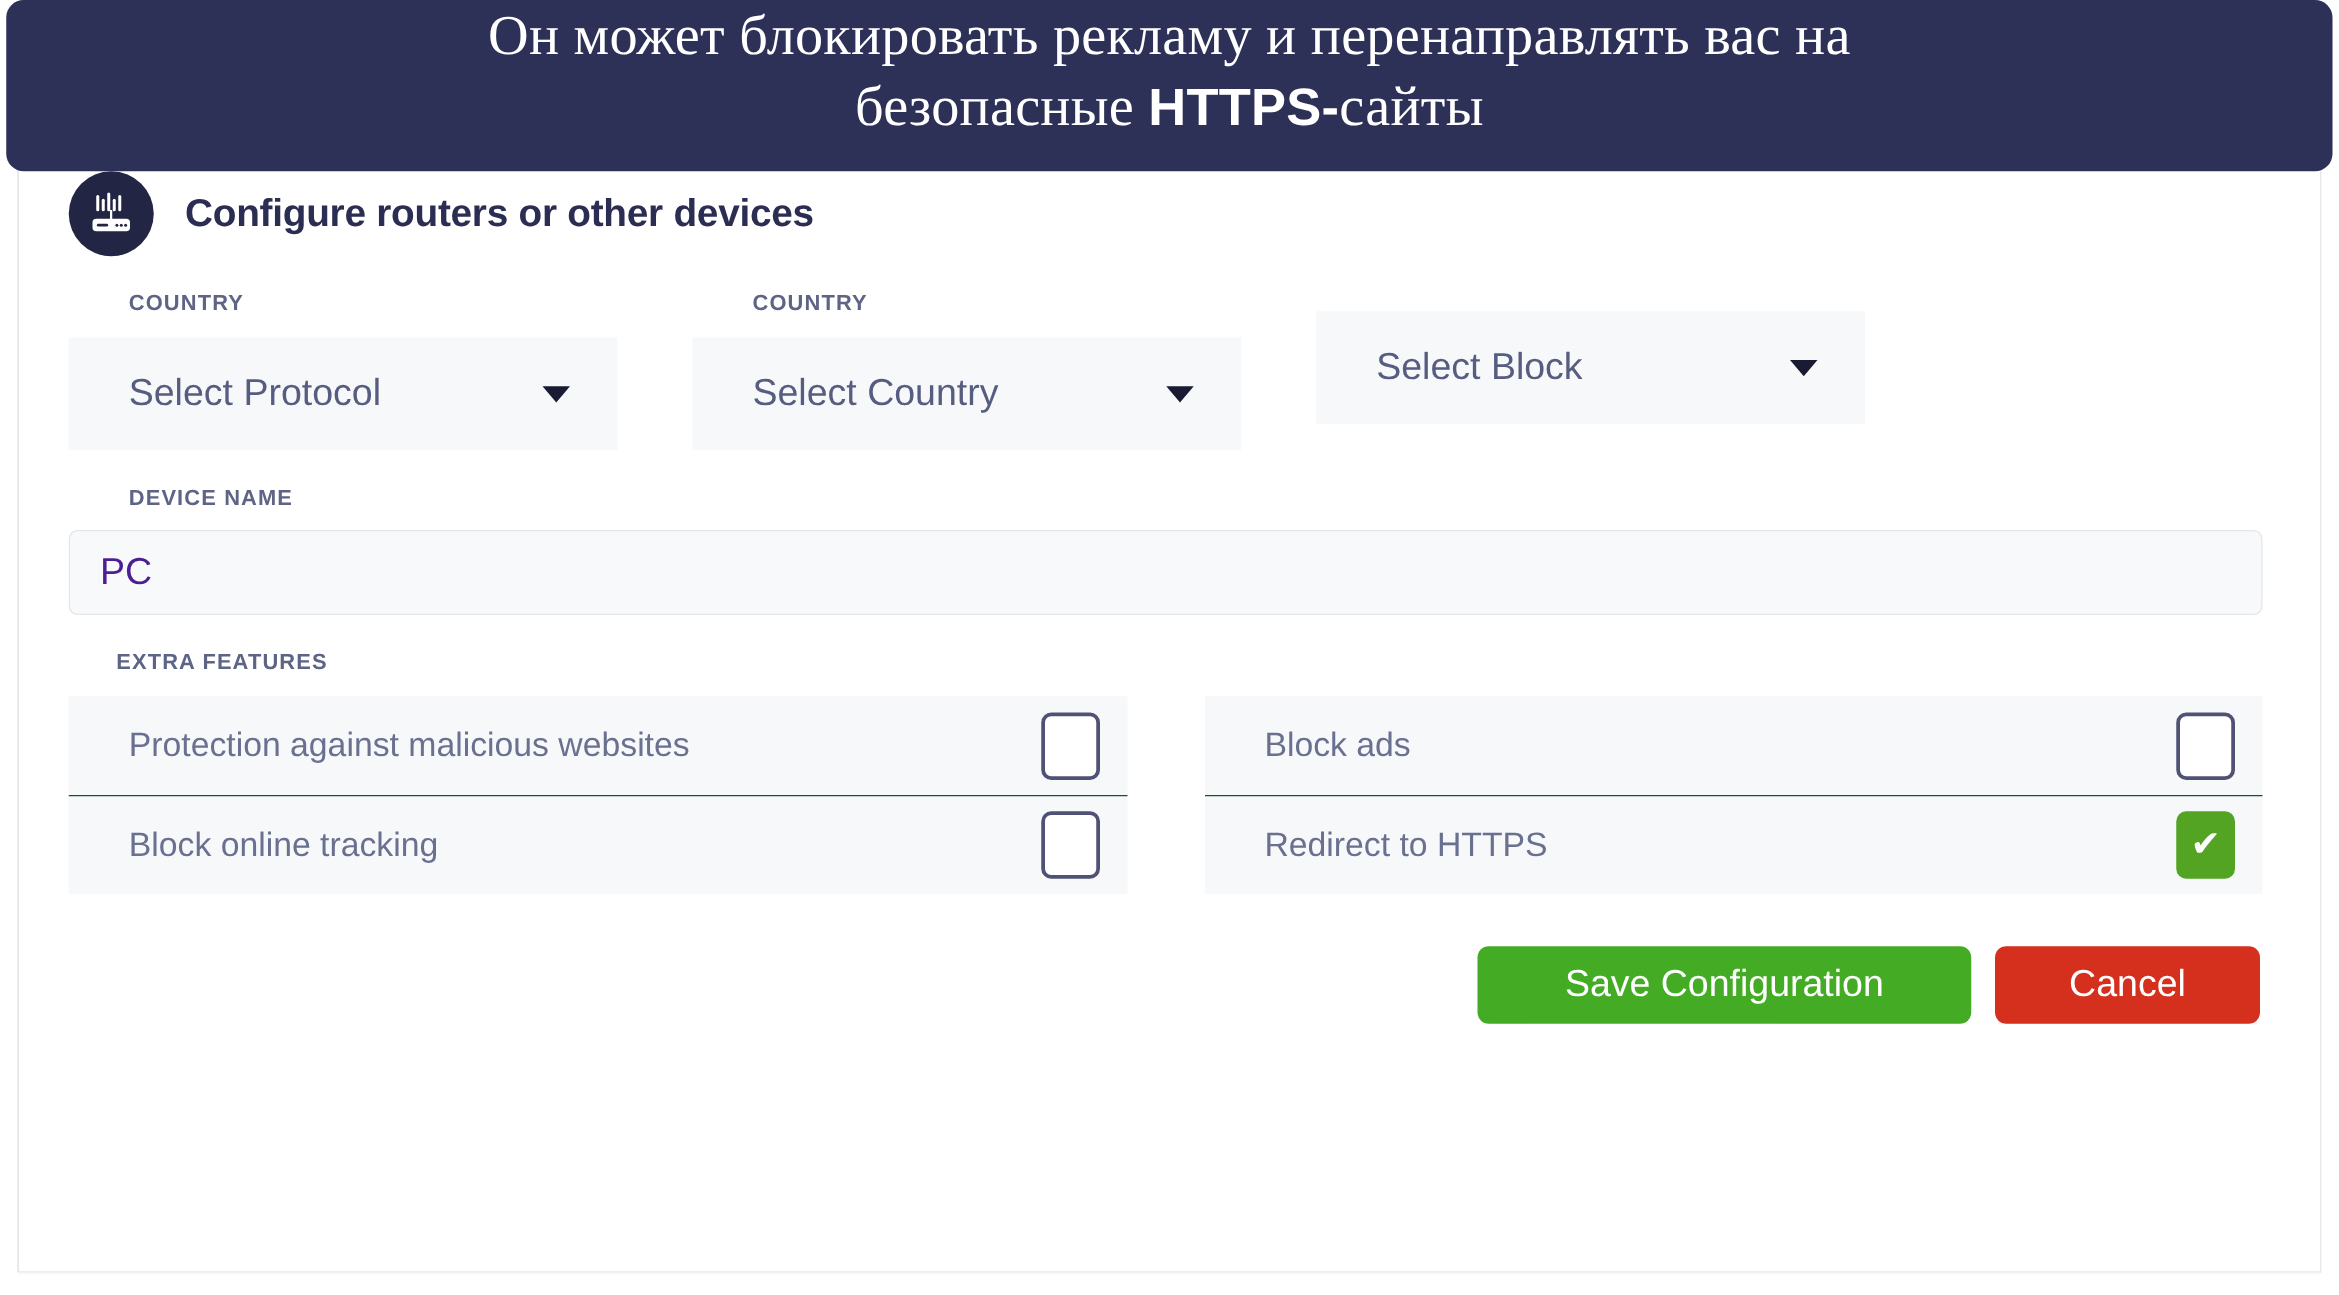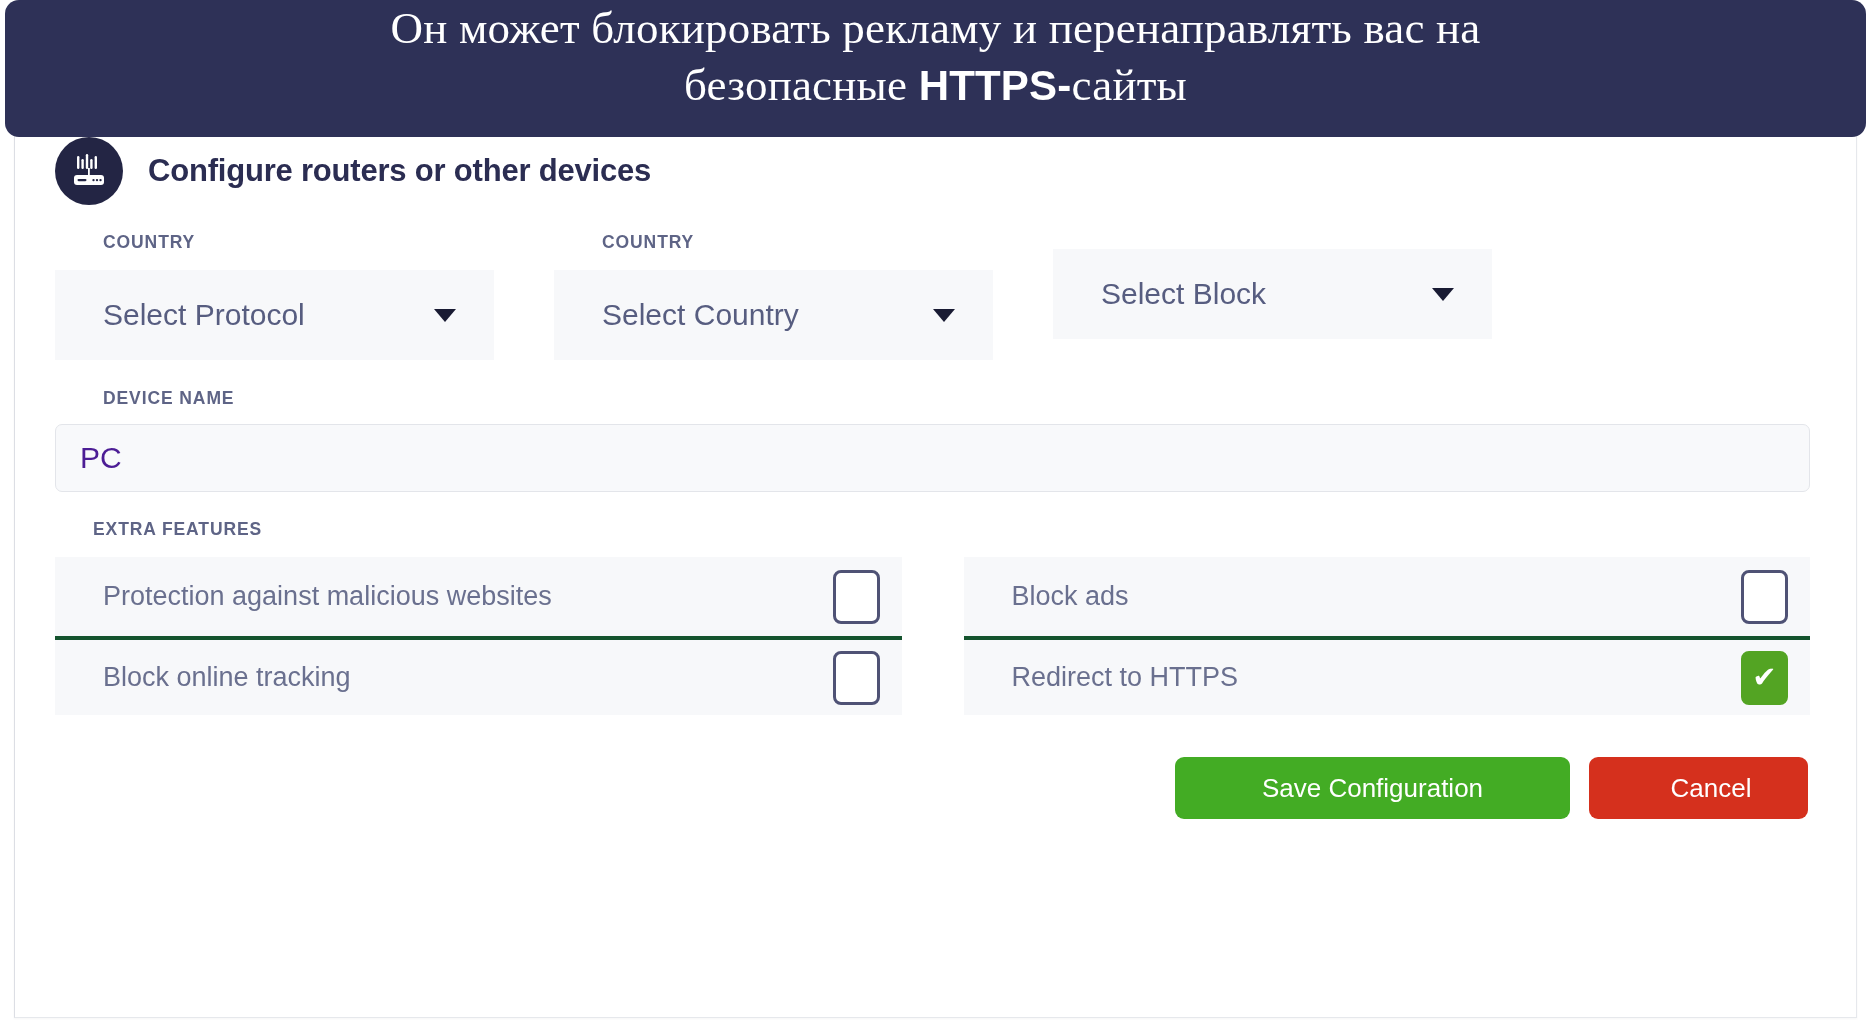--- a/index.html
+++ b/index.html
@@ -162,21 +162,21 @@
   .feature-col { flex: 1; }
   .feature-row {
     height: 79px;
     background: #f7f8fa;
     display: flex;
     align-items: center;
     justify-content: space-between;
     padding: 0 22px 0 48px;
     box-sizing: border-box;
   }
-  .feature-row + .feature-row { border-top: 4px solid #14532d; }
+  .feature-row + .feature-row { border-top: 1px solid #14532d; }
   .feature-label {
     font-size: 27px;
     color: #6a708f;
   }
   .checkbox {
     width: 47px;
     height: 54px;
     border-radius: 8px;
     border: 3px solid #4f5275;
     background: #ffffff;
@@ -197,31 +197,31 @@
   
   .button-row {
     margin-top: 42px;
     display: flex;
     justify-content: flex-end;
     gap: 19px;
     padding-right: 2px;
   }
   .btn {
     border-radius: 9px;
-    font-size: 26px;
+    font-size: 30px;
     color: #ffffff;
     display: flex;
     align-items: center;
     justify-content: center;
     height: 62px;
     cursor: pointer;
     user-select: none;
   }
   .btn-save { background: #43ac24; width: 395px; }
-  .btn-cancel { background: #d5301d; width: 194px; padding-left: 25px; }
+  .btn-cancel { background: #d5301d; width: 212px; }
 </style>
 </head>
 <body>
 
 <div class="banner">
   <div class="banner-text">
     <span>Он может блокировать рекламу и перенаправлять вас на</span><br>
     <span>безопасные </span><span class="hl">HTTPS-</span><span>сайты</span>
   </div>
 </div>

